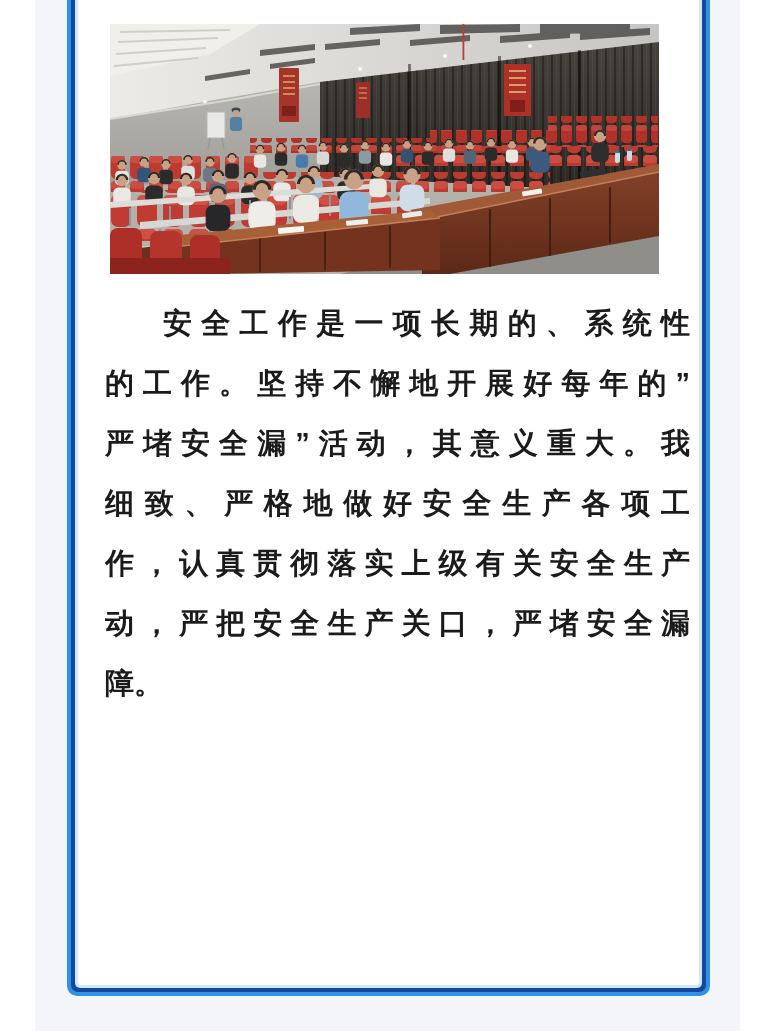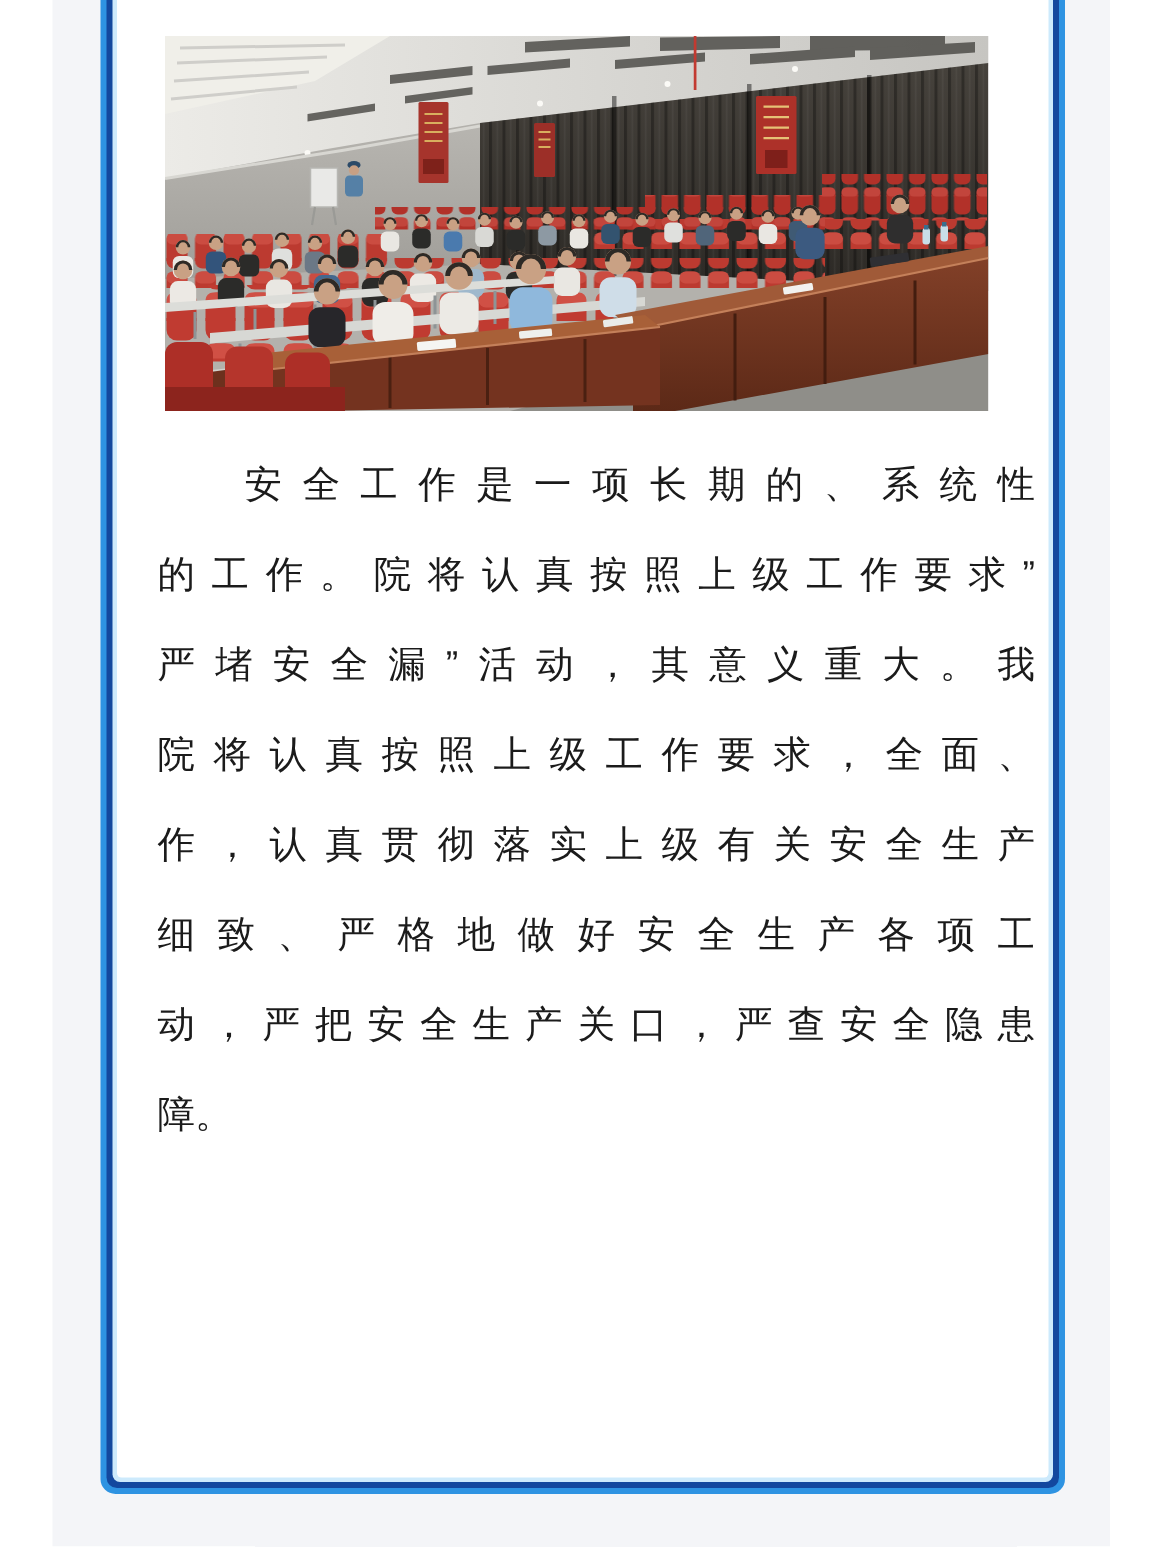--- a/index.html
+++ b/index.html
@@ -32,23 +32,23 @@
   }
   .photo{
     display:block;margin:27px 0 0 32px;width:549px;height:250px;
     overflow:hidden;line-height:0;
   }
   .article{
     margin:19px 0 0 27px;width:585px;
     color:var(--text_color,#1b1b1b);
   }
   .article .line{
-    height:60px;line-height:60px;font-size:25px;
+    height:60px;line-height:60px;font-size:29px;
     white-space:nowrap;overflow:hidden;
-    text-align:justify;text-align-last:justify;
+    text-align:justify;text-align-last:justify;font-weight:bold;
   }
   .article .line:first-child{text-indent:58px;}
   .article .line:last-child{text-align-last:left;}
 </style>
 </head>
 <body>
 
 <div class="page">
   <div class="gray-panel"></div>
 
@@ -257,26 +257,25 @@
                 <rect x="505" y="128" width="5" height="11" rx="2"></rect>
                 <rect x="517" y="126" width="5" height="11" rx="2"></rect>
               </g>
               <rect x="506" y="126" width="3" height="3" fill="#3a6e8e"></rect>
               <rect x="518" y="124" width="3" height="3" fill="#3a6e8e"></rect>
             </svg>
           </figure>
 
           <div class="article">
               <div class="line">安全工作是一项长期的、系统性</div>
-              <div class="line">的工作。院将认真按照上级工作要求”</div>
+              <div class="line">的工作。坚持不懈地开展好每年的”</div>
               <div class="line">严堵安全漏”活动，其意义重大。我</div>
-              <div class="line">院将认真按照上级工作要求，全面、</div>
+              <div class="line">细致、严格地做好安全生产各项工</div>
               <div class="line">作，认真贯彻落实上级有关安全生产</div>
-              <div class="line">细致、严格地做好安全生产各项工</div>
-              <div class="line">动，严把安全生产关口，严查安全隐患</div>
+              <div class="line">动，严把安全生产关口，严堵安全漏</div>
               <div class="line">障。</div>
             </div>
 
         </div>
       </div>
     </div>
   </div>
 </div>
 
 </body></html>

